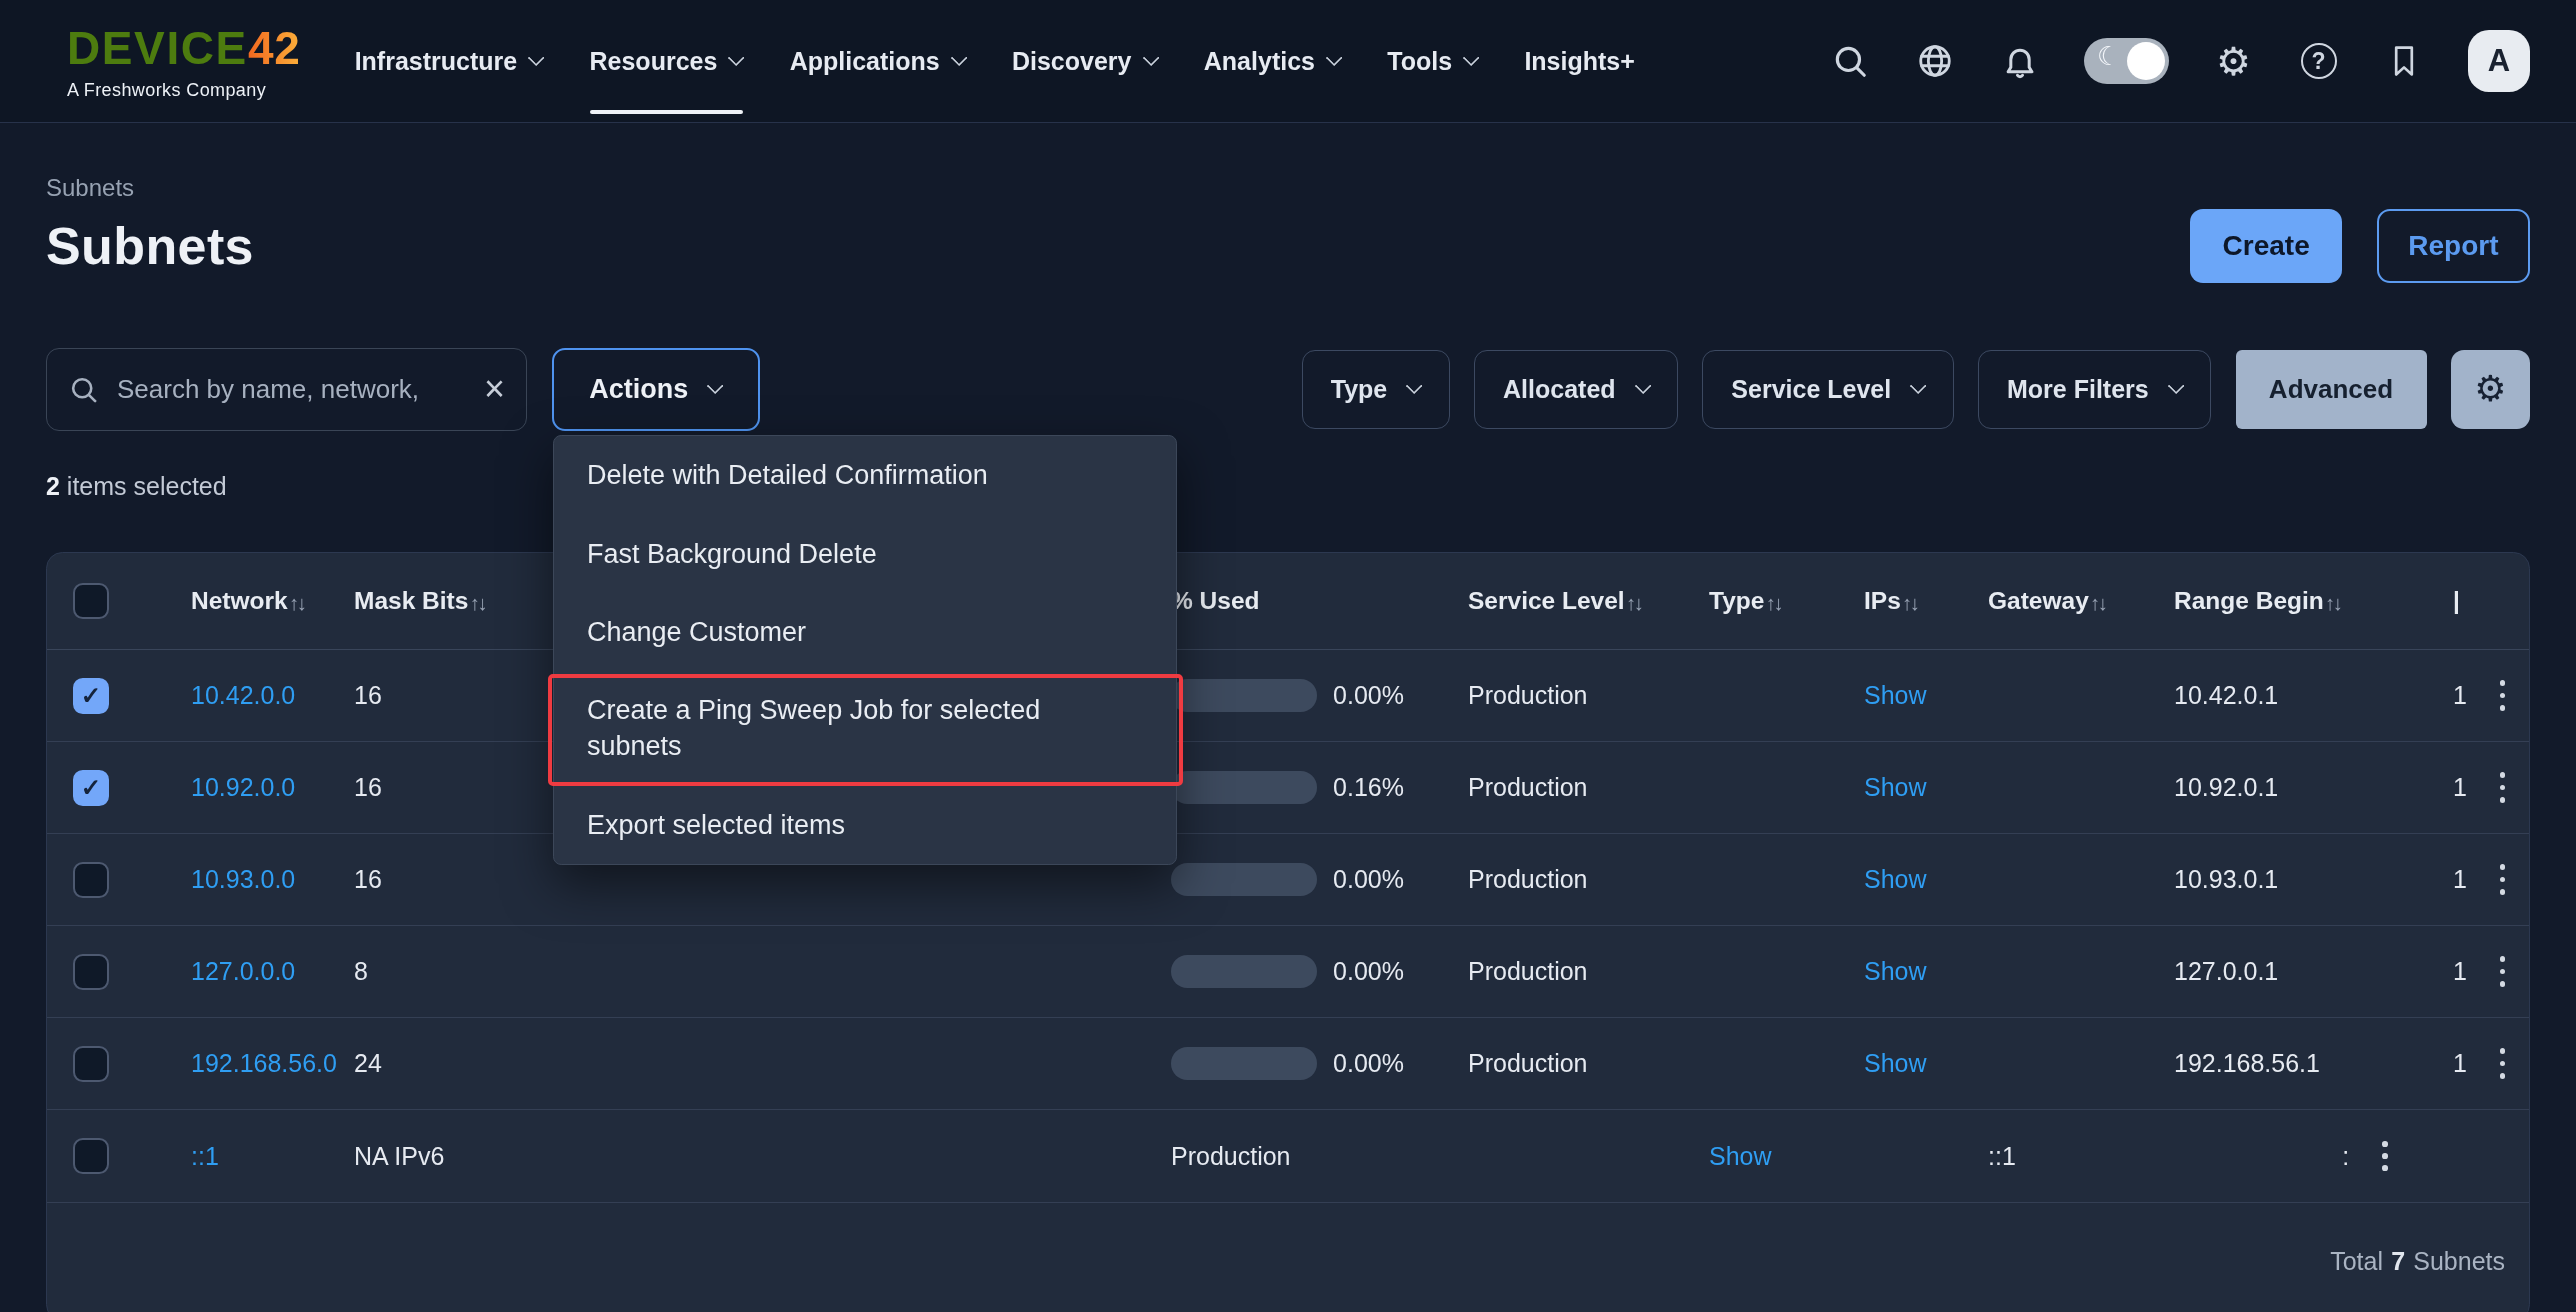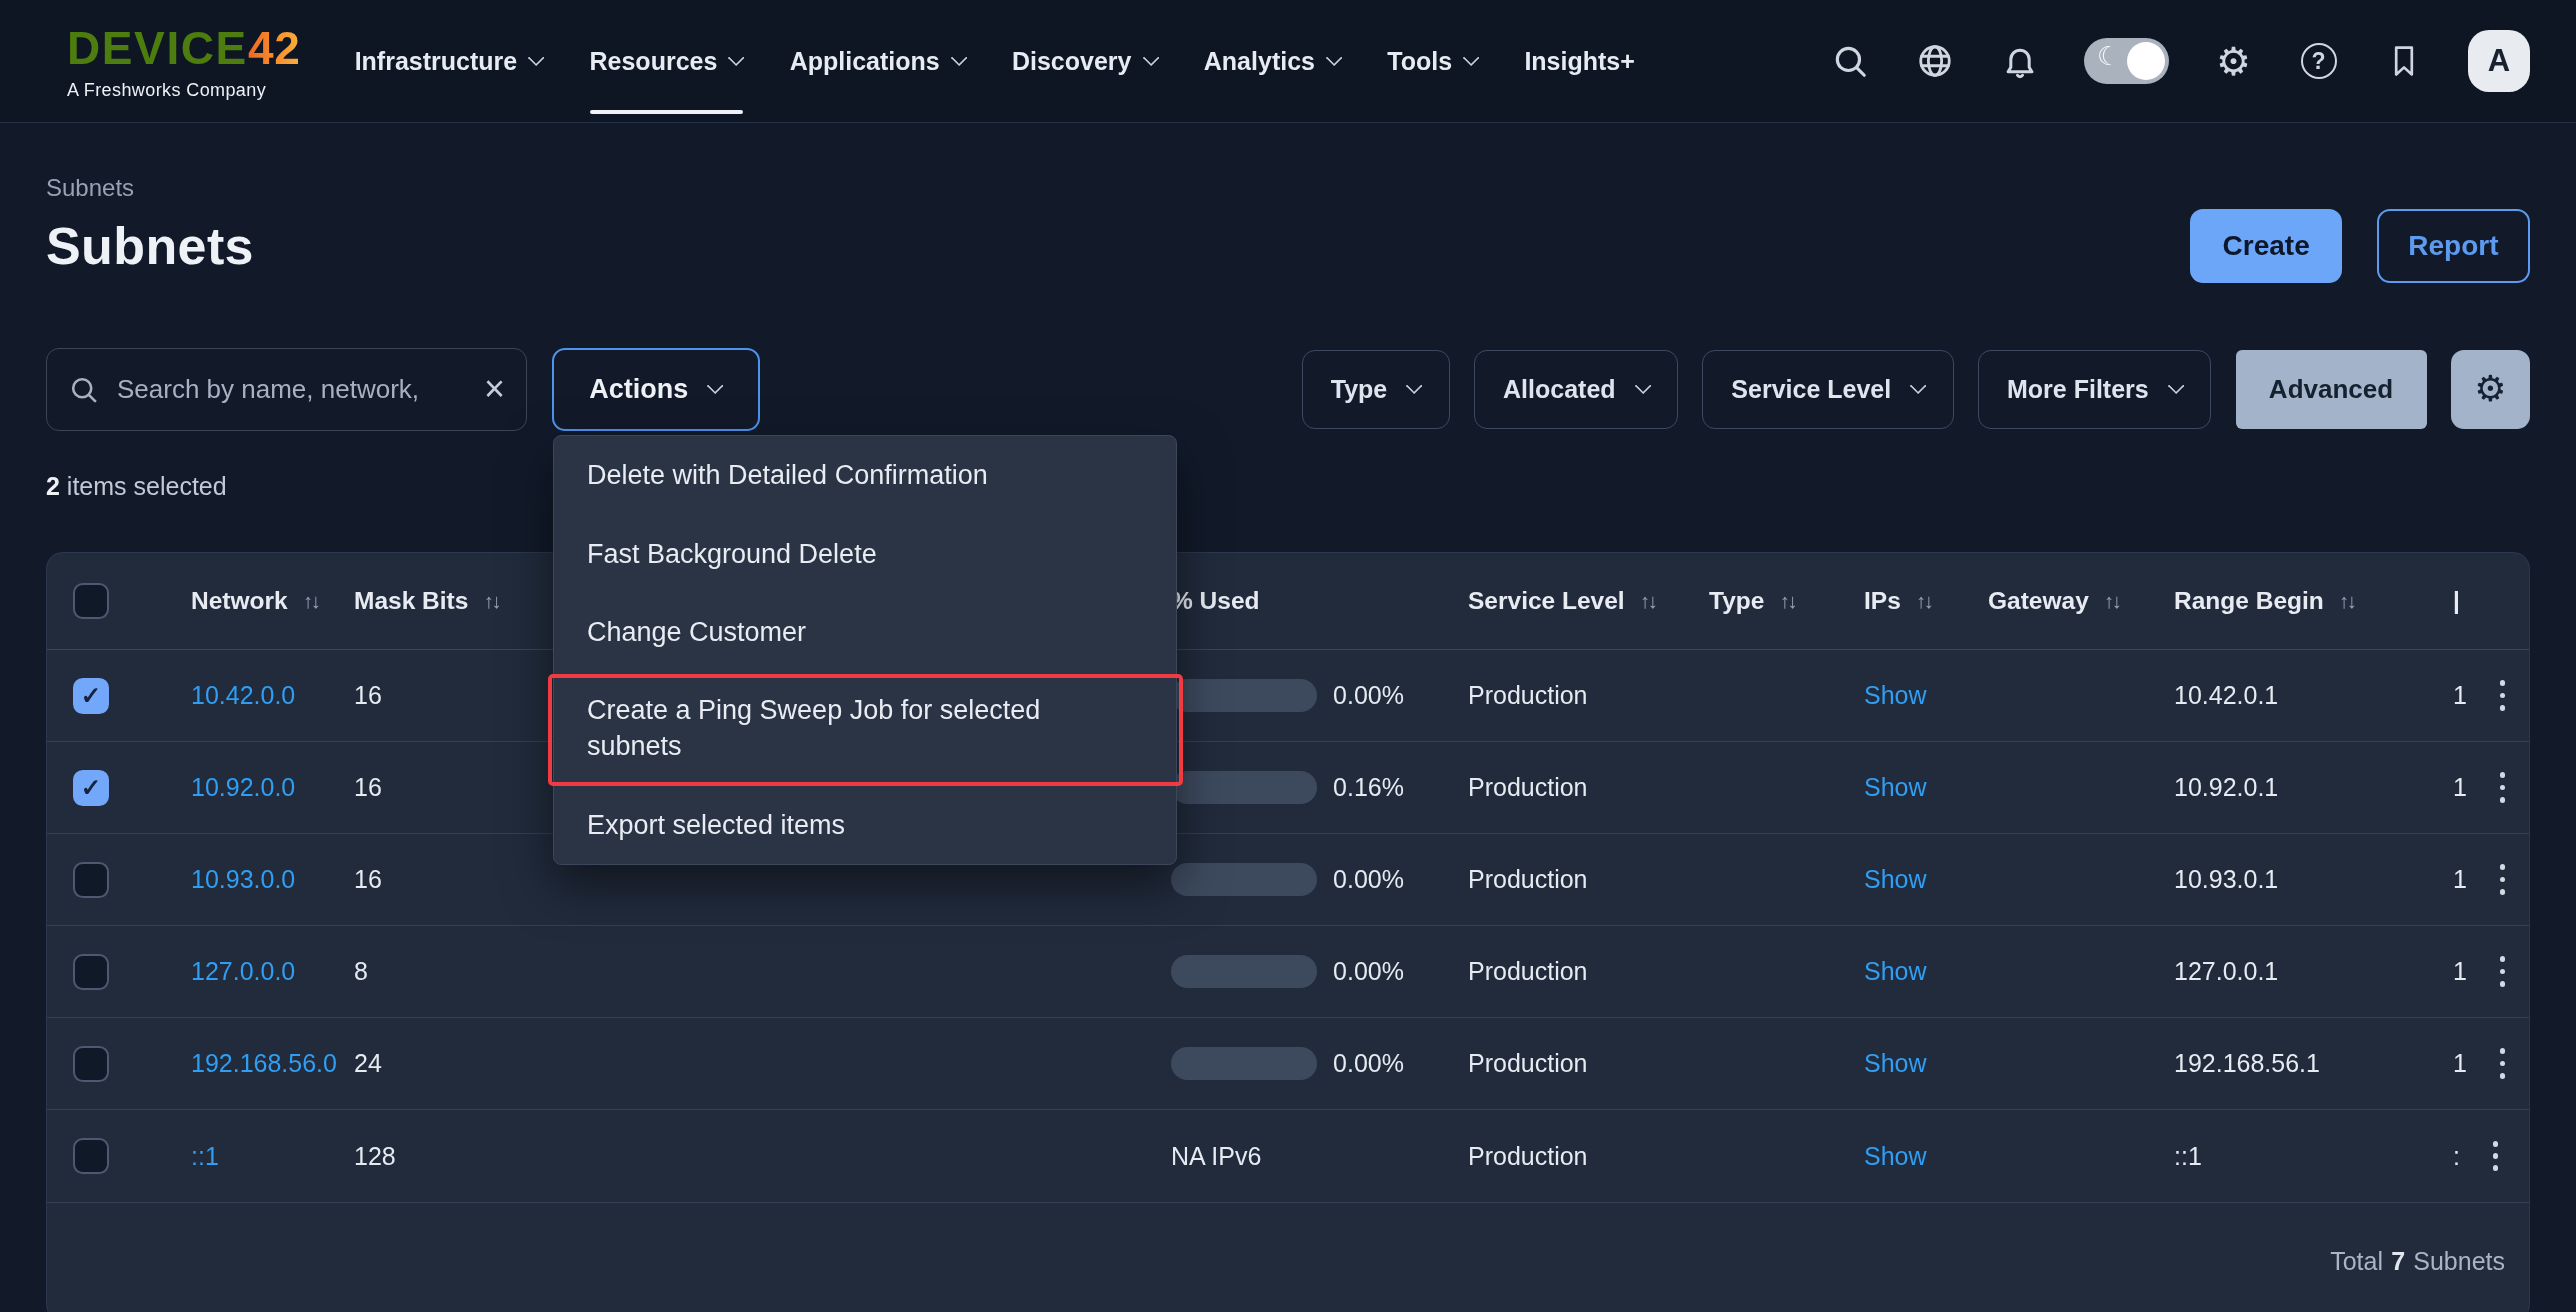--- a/index.html
+++ b/index.html
@@ -103,21 +103,21 @@
   .btn-gear .gear-glyph{color:#172133;font-size:36px}
   .selected-line{margin-top:41px;font-size:25px;color:#c3cad6;height:29.5px}
   .selected-line b{color:#eef1f6;font-weight:700}
   
   .card{
     margin-top:51px;background:#212b3c;border:0.8px solid #2c3850;border-radius:16.4px;
     overflow:hidden;
   }
   .tgrid{display:grid;grid-template-columns:75px 206px 817px 297px 241px 155px 124px 186px 279px 1fr;align-items:center}
   .thead{height:97px;border-bottom:1.6px solid #39455a}
-  .th{display:flex;align-items:center;gap:15px;padding-left:26px;font-size:24.5px;font-weight:700;color:#e8ecf2;cursor:pointer;white-space:nowrap}
+  .th{display:flex;align-items:flex-end;gap:1px;padding-left:26px;font-size:24.5px;font-weight:700;color:#e8ecf2;cursor:pointer;white-space:nowrap}
   .th .sort{font-size:20.5px;color:#97a2b3;letter-spacing:-2.5px;font-weight:400}
   .tr{height:92px;border-bottom:1.6px solid #343f54}
   .tr:last-child{border-bottom:none}
   .td{padding-left:26px;font-size:25px;color:#e6eaf1;display:flex;align-items:center;white-space:nowrap}
   .cell-network{padding-left:69px}
   .th-network{padding-left:69px}
   .cb{
     width:36px;height:36px;border-radius:9.8px;border:2.5px solid #4d5970;background:#0f1928;
     cursor:pointer;display:flex;align-items:center;justify-content:center;flex:0 0 auto;
   }
@@ -518,23 +518,20 @@
             </span>
           </div>
         </div>
         <div class="tgrid tr">
           <div class="td">
             <span class="cb"></span>
           </div>
           <div class="td cell-network">
             <a class="blue-link">::1</a>
           </div>
-          <div class="td">
-            <span>128</span>
-          </div>
           <div class="td used-cell">
             <span class="used-na">NA IPv6</span>
           </div>
           <div class="td">
             <span>Production</span>
           </div>
           <div class="td">
             <span></span>
           </div>
           <div class="td">

